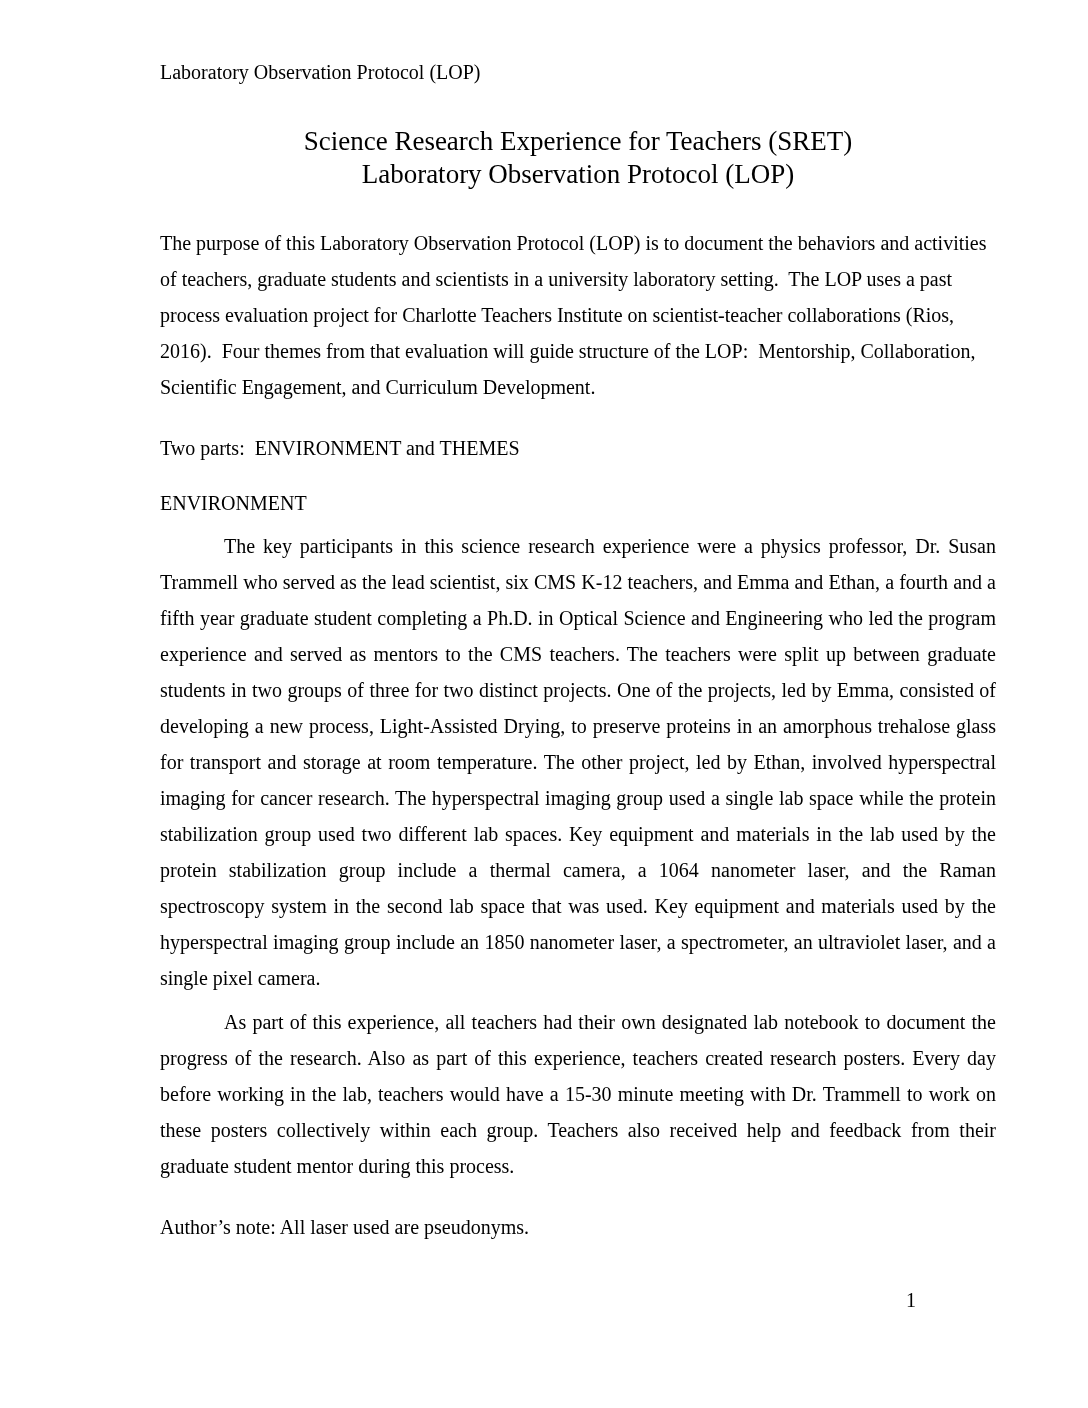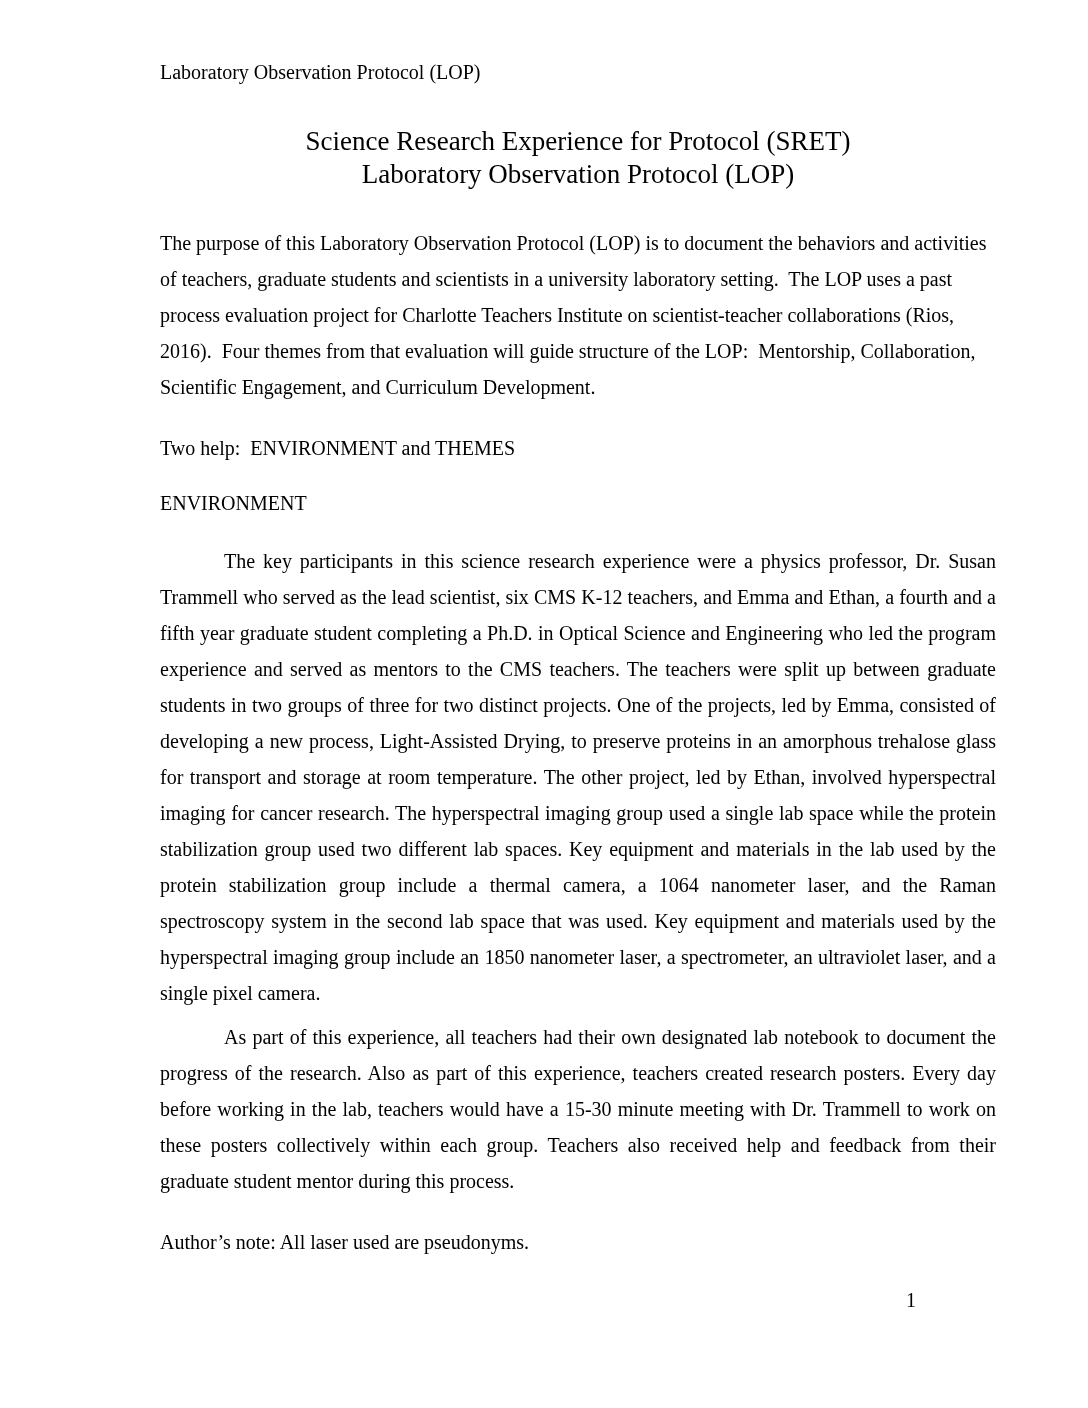--- a/index.html
+++ b/index.html
@@ -39,21 +39,21 @@
     white-space: pre-wrap;
     margin-top: 25px;
   }
   .para.first-body {
     margin-top: 34px;
   }
   .para.left { text-align: left; }
   .para.justified {
     text-align: justify;
     text-indent: 64px;
-    margin-top: 27px;
+    margin-top: 12px;
   }
   .para.justified.cont { margin-top: 8px; }
   .part-block { margin-top: 25px; }
   .part-block div {
     font-size: 20px;
     line-height: 25px;
   }
   .page-number {
     position: absolute;
     top: 1288px;
@@ -64,27 +64,27 @@
   }
 </style>
 </head>
 <body>
 
 <div class="page">
 
   <div class="doc-header">Laboratory Observation Protocol (LOP)</div>
 
   <h1 class="doc-title">
-    <div>Science Research Experience for Protocol (SRET)</div>
+    <div>Science Research Experience for Teachers (SRET)</div>
     <div>Laboratory Observation Protocol (LOP)</div>
   </h1>
 
   <p class="para left first-body">The purpose of this Laboratory Observation Protocol (LOP) is to document the behaviors and activities of teachers, graduate students and scientists in a university laboratory setting.  The LOP uses a past process evaluation project for Charlotte Teachers Institute on scientist-teacher collaborations (Rios, 2016).  Four themes from that evaluation will guide structure of the LOP:  Mentorship, Collaboration, Scientific Engagement, and Curriculum Development.</p>
 
-  <p class="para left">Two help:  ENVIRONMENT and THEMES</p>
+  <p class="para left">Two parts:  ENVIRONMENT and THEMES</p>
 
   <div class="part-block">
     <div>ENVIRONMENT</div>
   </div>
 
 
   <p class="para justified">The key participants in this science research experience were a physics professor, Dr. Susan Trammell who served as the lead scientist, six CMS K-12 teachers, and Emma and Ethan, a fourth and a fifth year graduate student completing a Ph.D. in Optical Science and Engineering who led the program experience and served as mentors to the CMS teachers. The teachers were split up between graduate students in two groups of three for two distinct projects. One of the projects, led by Emma, consisted of developing a new process, Light-Assisted Drying, to preserve proteins in an amorphous trehalose glass for transport and storage at room temperature. The other project, led by Ethan, involved hyperspectral imaging for cancer research. The hyperspectral imaging group used a single lab space while the protein stabilization group used two different lab spaces. Key equipment and materials in the lab used by the protein stabilization group include a thermal camera, a 1064 nanometer laser, and the Raman spectroscopy system in the second lab space that was used. Key equipment and materials used by the hyperspectral imaging group include an 1850 nanometer laser, a spectrometer, an ultraviolet laser, and a single pixel camera.</p>
 
   <p class="para justified cont">As part of this experience, all teachers had their own designated lab notebook to document the progress of the research. Also as part of this experience, teachers created research posters. Every day before working in the lab, teachers would have a 15-30 minute meeting with Dr. Trammell to work on these posters collectively within each group. Teachers also received help and feedback from their graduate student mentor during this process.</p>
 

